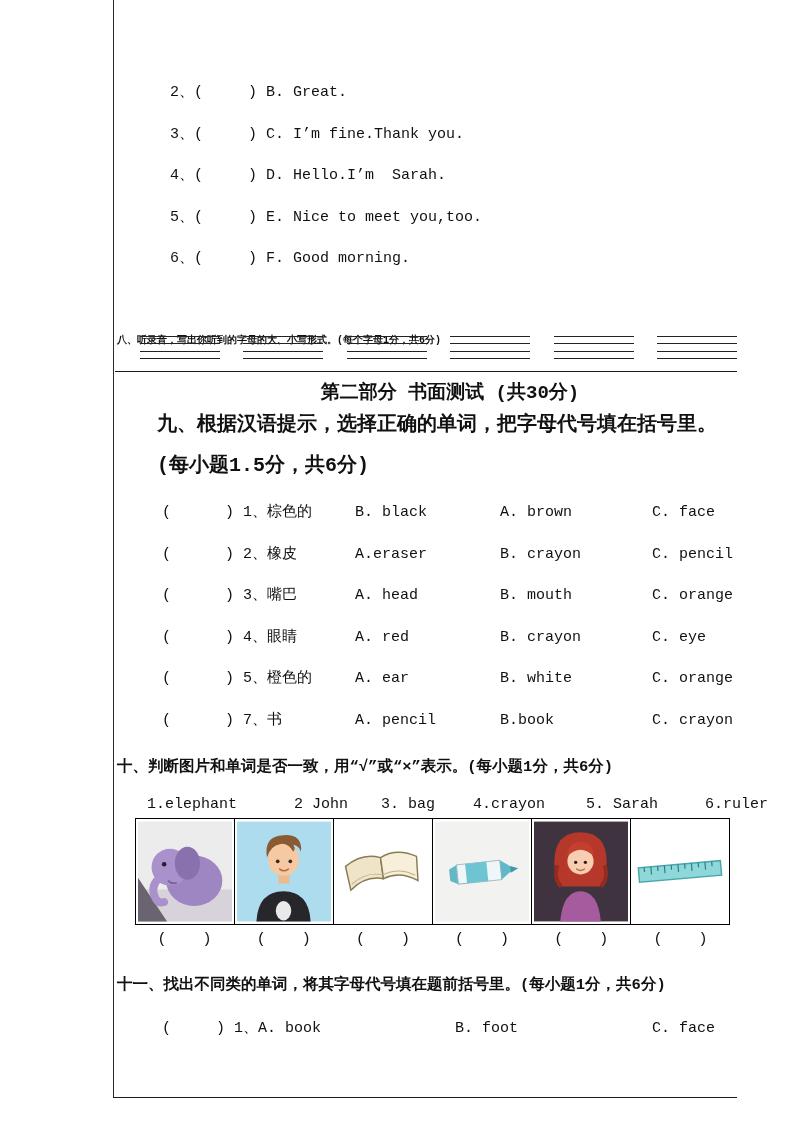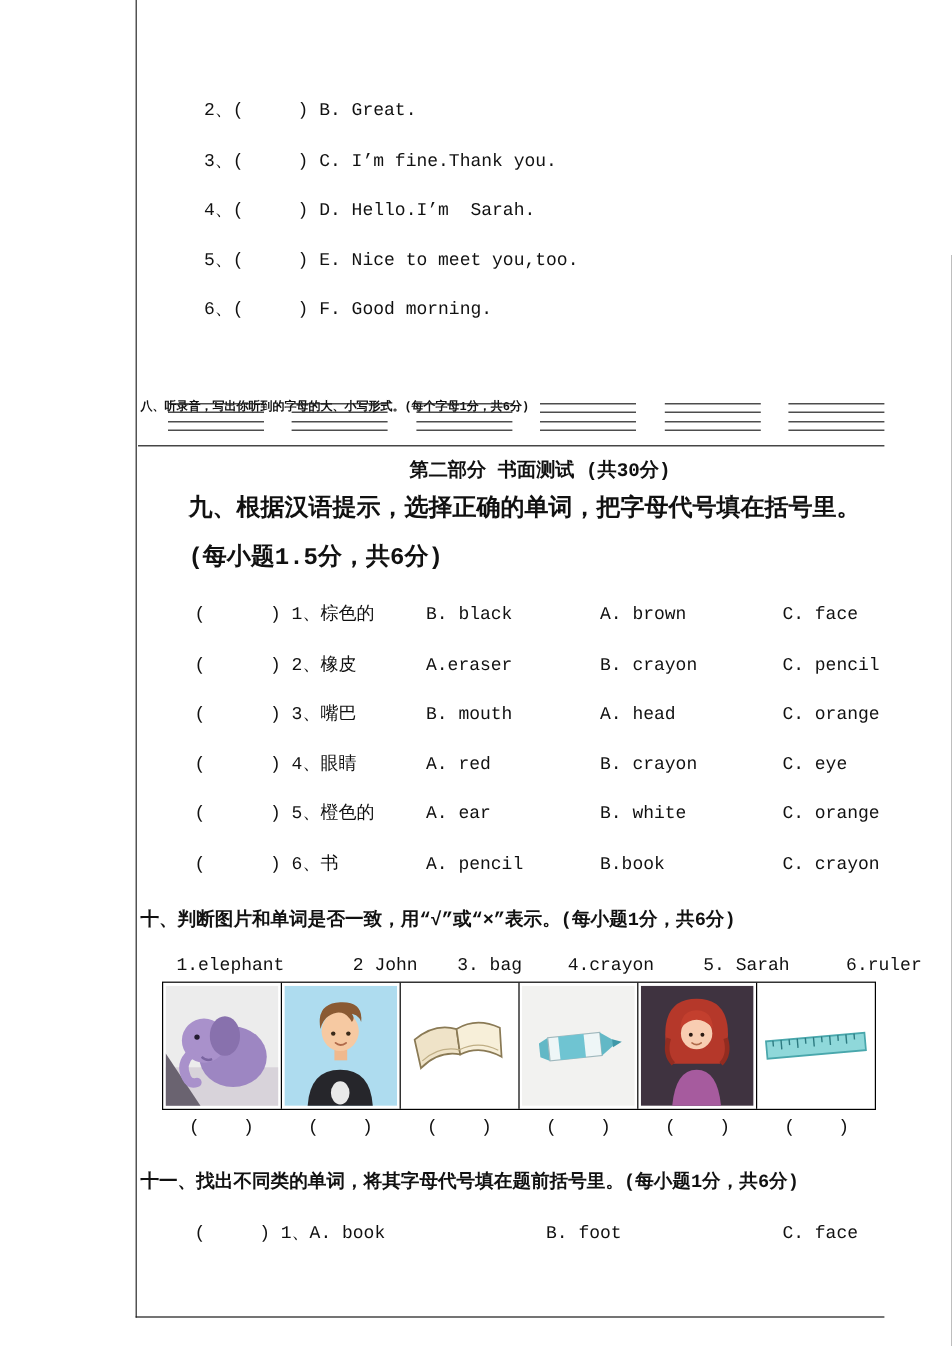--- a/index.html
+++ b/index.html
@@ -18,21 +18,21 @@
   
   .s8-heading { position:absolute; left:117px; top:290px; font-weight:700; font-size:10px; line-height:20px;margin-top:41px; }
 
   
   .write-row { position:absolute; left:140px; top:336px; width:597px; display:flex; justify-content:space-between; }
   .write-group { width:80px; height:23px; display:flex; flex-direction:column; justify-content:space-between; }
   .write-group i { display:block; height:0; border-top:1.5px solid #222; }
   .write-underline { position:absolute; left:115px; top:371px; width:622px; height:0; border-top:1.7px solid #1a1a1a; }
 
   .part2-title { position:absolute; left:115px; top:381px; width:622px; text-align:center;
-                 font-size:16px; font-weight:700; line-height:24px;padding-left:48px; }
+                 font-size:19px; font-weight:700; line-height:24px;padding-left:48px; }
 
   .s9-heading { position:absolute; left:117px; top:404px; width:580px; font-weight:700;
                 font-size:20px; line-height:41px;margin-left:40px; }
   .s9-items { position:absolute; left:162px; top:503px; }
   .opt-row { display:grid; grid-template-columns:193px 145px 152px auto; height:41.5px; line-height:20px; }
   .opt-row span { white-space:pre; }
 
   .s10-heading { position:absolute; left:117px; top:757px; font-weight:700; font-size:15.5px; line-height:20px; }
   .s10-labels { position:absolute; left:135px; top:796px; width:594px; display:flex; line-height:18px;gap:24px; }
   .s10-labels span { width:99px; white-space:pre; }
@@ -128,38 +128,38 @@
       <span>C. face</span>
     </div>
     <div class="opt-row">
       <span>(      ) 2、橡皮</span>
       <span>A.eraser</span>
       <span>B. crayon</span>
       <span>C. pencil</span>
     </div>
     <div class="opt-row">
       <span>(      ) 3、嘴巴</span>
+      <span>A. head</span>
       <span>B. mouth</span>
-      <span>A. head</span>
       <span>C. orange</span>
     </div>
     <div class="opt-row">
       <span>(      ) 4、眼睛</span>
       <span>A. red</span>
       <span>B. crayon</span>
       <span>C. eye</span>
     </div>
     <div class="opt-row">
       <span>(      ) 5、橙色的</span>
       <span>A. ear</span>
       <span>B. white</span>
       <span>C. orange</span>
     </div>
     <div class="opt-row">
-      <span>(      ) 6、书</span>
+      <span>(      ) 7、书</span>
       <span>A. pencil</span>
       <span>B.book</span>
       <span>C. crayon</span>
     </div>
   </div>
 
   <div class="s10-heading">十、判断图片和单词是否一致，用“√”或“×”表示。(每小题1分，共6分)</div>
 
   <div class="s10-labels">
     <span>1.elephant</span>

